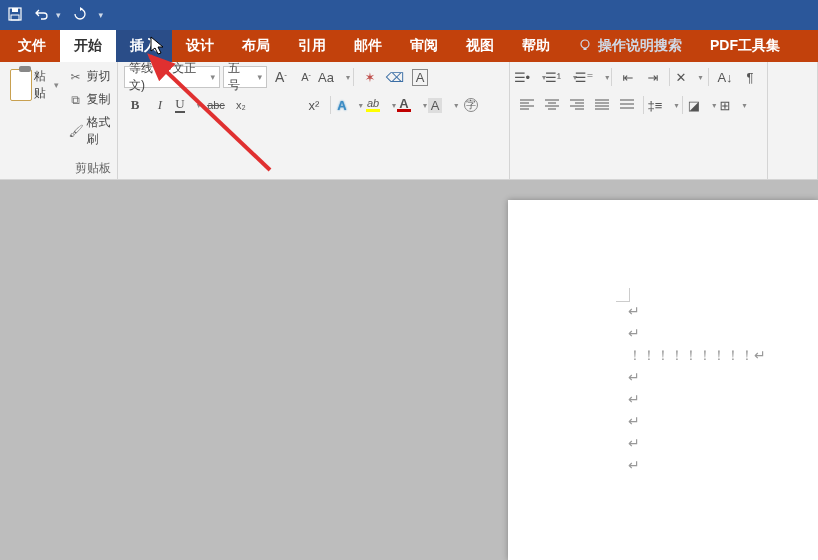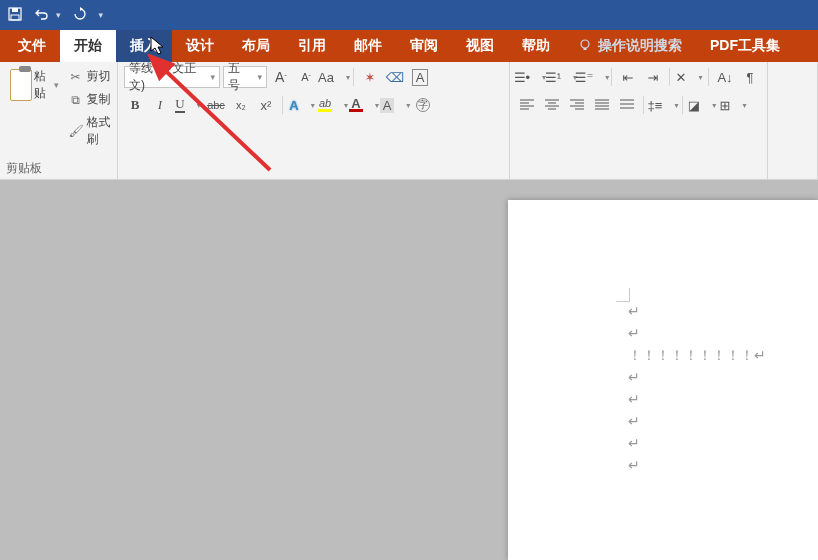--- a/index.html
+++ b/index.html
@@ -71,21 +71,21 @@
       flex-direction: column;
       padding: 4px 6px 2px 6px;
     }
     .ribbon-group-content {
       flex: 1;
       display: flex;
       align-items: flex-start;
       gap: 4px;
     }
     .ribbon-group-label {
-      text-align: left;
+      text-align: right;
       font-size: 12px;
       color: #666;
       padding-top: 4px;
     }
     .clipboard-col {
       display: flex;
       gap: 6px;
     }
     .paste-big {
       display: flex;
@@ -355,21 +355,21 @@
       </div>
       <div class="font-row2">
         <div class="btn-sm bold">B</div>
         <div class="btn-sm italic">I</div>
         <div class="btn-sm wide">
             <span class="underline-a">U</span>
             <span style="font-size:8px;color:#888;">▾</span>
           </div>
         <div class="btn-sm" style="text-decoration:line-through;font-size:11px;">abc</div>
         <div class="btn-sm" style="font-size:11px;text-align:center;">x₂</div>
-        <div class="btn-sm" style="font-size:13px;">x²</div>
+        <div class="btn-sm" style="font-size:13px;margin-left:48px;">x²</div>
         <div class="sep"></div>
         <div class="btn-sm wide">
             <span style="color:#3b8cc4;font-weight:bold;text-shadow:0 0 2px #3b8cc4;">A</span>
             <span style="font-size:8px;color:#888;">▾</span>
           </div>
         <div class="btn-sm wide">
           <span class="color-under">
               <span style="font-style:italic;font-size:11px;">ab</span>
               <span class="bar" style="background:#ffff00;"></span>
             </span>

